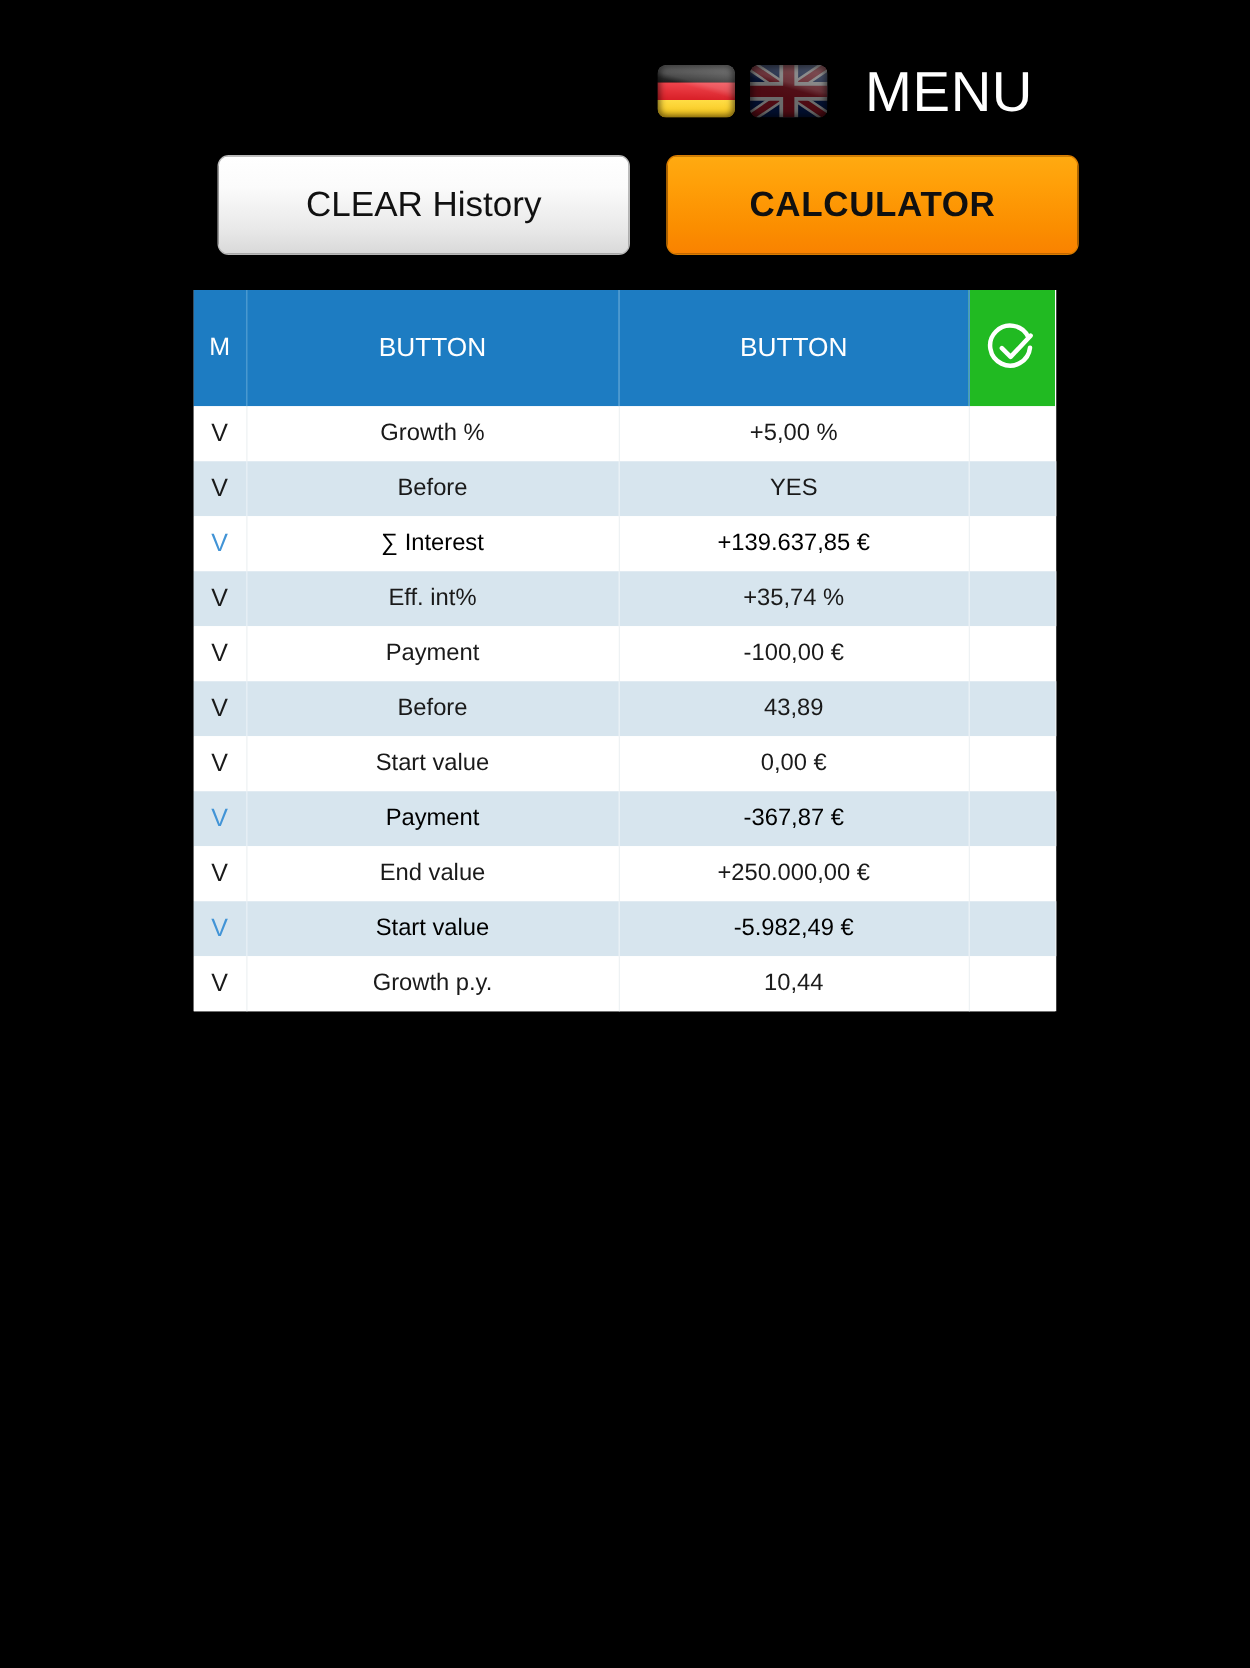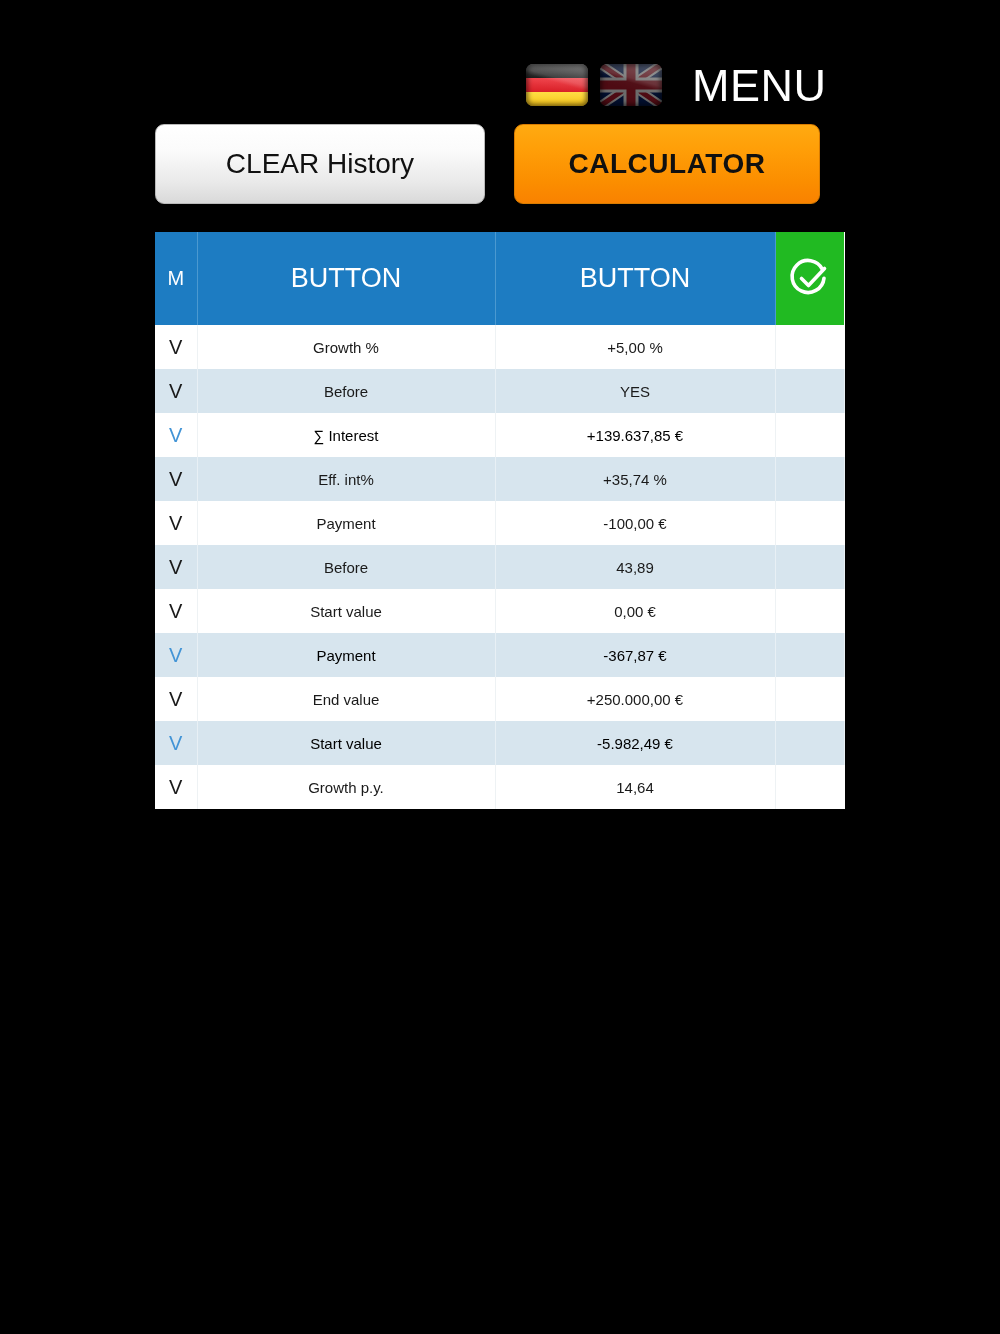--- a/index.html
+++ b/index.html
@@ -11,21 +11,21 @@
     width: 1000px;
     height: 1334px;
     position: relative;
     font-family: "Liberation Sans", sans-serif;
     overflow: hidden;
   }
 
   
   #topbar {
     position: absolute;
-    left: 0; top: 12px;
+    left: 0; top: 0;
     width: 968px;
     height: 118px;
   }
   .flag {
     position: absolute;
     width: 62px;
     height: 42px;
     border-radius: 7px;
     overflow: hidden;
     top: 52px;
@@ -72,33 +72,34 @@
   .btn {
     position: absolute;
     height: 80px;
     border-radius: 9px;
     display: flex;
     align-items: center;
     justify-content: center;
     font-size: 28px;
     cursor: pointer;
     box-sizing: border-box;
+    margin-left: 19px;
   }
   #btn-clear {
     left: 155px;
     top: 124px;
     width: 330px;
     background: linear-gradient(180deg, #ffffff 0%, #fbfbfb 32%, #e9e9e9 74%, #d9d9d9 100%);
     border: 1px solid #b9b9b9;
     color: #111111;
   }
   #btn-calculator {
     left: 514px;
     top: 124px;
-    width: 306px;
+    width: 330px;
     background: linear-gradient(180deg, #ffaa11 0%, #ff9f08 30%, #fb8e00 72%, #f98200 100%);
     border: 1px solid #d97c00;
     color: #101010;
     font-weight: bold;
     letter-spacing: 0.5px;
   }
 
   
   #history-table {
     position: absolute;
@@ -111,36 +112,36 @@
   }
   #history-table col.c-m    { width: 42px; }
   #history-table col.c-btn  { width: 298px; }
   #history-table col.c-val  { width: 280px; }
   #history-table col.c-chk  { width: 69px; }
 
   #history-table thead th {
     background: #1d7cc2;
     color: #ffffff;
     font-weight: normal;
-    font-size: 27px;
+    font-size: 21px;
     height: 93px;
     padding: 0;
     border-right: 1px solid #4b99d0;
     vertical-align: middle;
   }
   #history-table thead th.th-check {
     background: #21ba22;
     border-right: none;
   }
   #history-table thead th.th-m { font-size: 20px; }
 
   #history-table tbody td {
     height: 44px;
     padding: 0;
-    font-size: 15px;
+    font-size: 19px;
     color: #1a1a1a;
     text-align: center;
     vertical-align: middle;
     border-right: 1px solid #eef2f4;
     background: #ffffff;
   }
   #history-table tbody tr.alt td {
     background: #d7e5ee;
     border-right: 1px solid #e8f0f5;
   }
@@ -266,17 +267,17 @@
       </tr>
       <tr class="alt hl">
         <td class="cell-m">V</td>
         <td>Start value</td>
         <td>-5.982,49 €</td>
         <td class="cell-check"></td>
       </tr>
       <tr>
         <td class="cell-m">V</td>
         <td>Growth p.y.</td>
-        <td>14,64</td>
+        <td>10,44</td>
         <td class="cell-check"></td>
       </tr>
     </tbody>
 </table>
 
 </body></html>

